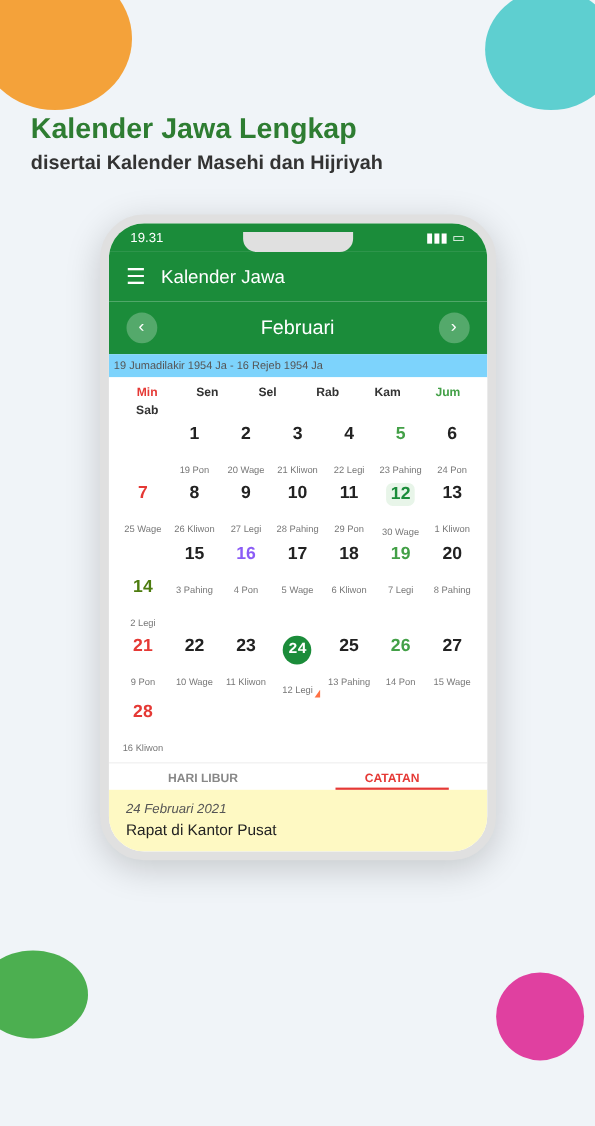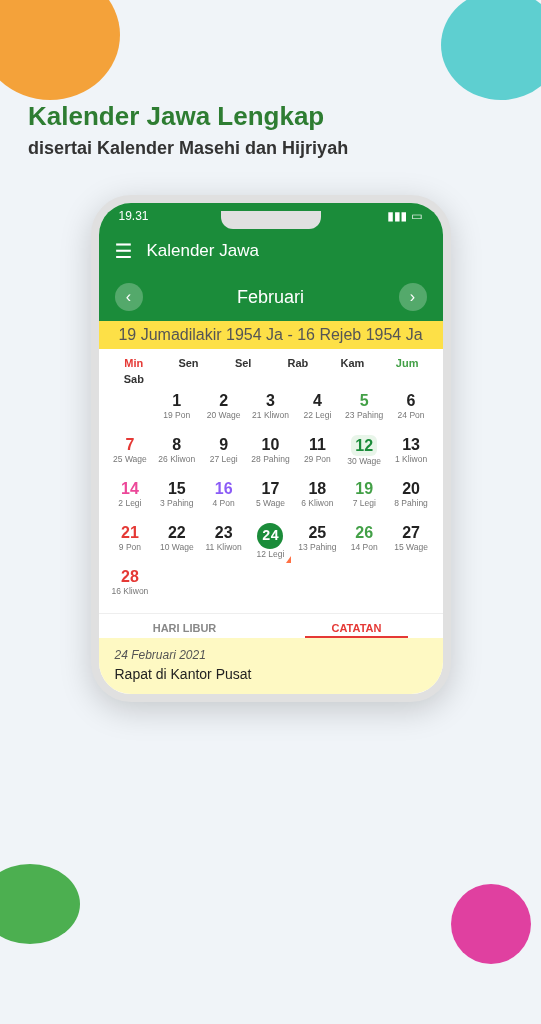--- a/index.html
+++ b/index.html
@@ -158,24 +158,24 @@
       justify-content: center;
     }
     .cal-month-title {
       color: #fff;
       font-size: 18px;
       font-weight: 500;
     }
 
     
     .hijri-subtitle {
-      background: #fde047;
-      text-align: center;
+      background: #7dd3fc;
+      text-align: left;
       padding: 5px;
-      font-size: 16px;
+      font-size: 10px;
       color: #555;
     }
 
     
     .cal-grid {
       padding: 0 8px 4px;
       background: #fff;
     }
     .cal-day-headers {
       display: grid;
@@ -215,21 +215,21 @@
     .cal-cell.empty {}
     .cal-cell .day-num {
       font-size: 16px;
       font-weight: 600;
       line-height: 1.2;
     }
     .cal-cell .jawa-label {
       font-size: 8.5px;
       color: #777;
       line-height: 1.1;
-      margin-top: 1px;
+      margin-top: 19px;
     }
     
     .cal-cell.selected-cell .day-num-circle {
       background: #1b8c3a;
       color: #fff;
       border-radius: 50%;
       width: 24px;
       height: 24px;
       display: flex;
       align-items: center;
@@ -398,21 +398,21 @@
             <div class="day-num" style="color: rgb(27, 140, 58); background: rgb(232, 245, 233); border-radius: 6px; padding: 1px 4px; font-weight: 700;">12</div>
             <div class="jawa-label">30 Wage</div>
           </div>
           <div class="cal-cell">
             <div class="day-num" style="color: rgb(34, 34, 34);">13</div>
             <div class="jawa-label">1 Kliwon</div>
           </div>
         </div>
         <div class="cal-week">
           <div class="cal-cell">
-            <div class="day-num" style="color: #ec4899;">14</div>
+            <div class="day-num" style="color: #4d7c0f; margin-top: 30px;">14</div>
             <div class="jawa-label">2 Legi</div>
           </div>
           <div class="cal-cell">
             <div class="day-num" style="color: rgb(34, 34, 34);">15</div>
             <div class="jawa-label">3 Pahing</div>
           </div>
           <div class="cal-cell">
             <div class="day-num" style="color: #8b5cf6;">16</div>
             <div class="jawa-label">4 Pon</div>
           </div>

